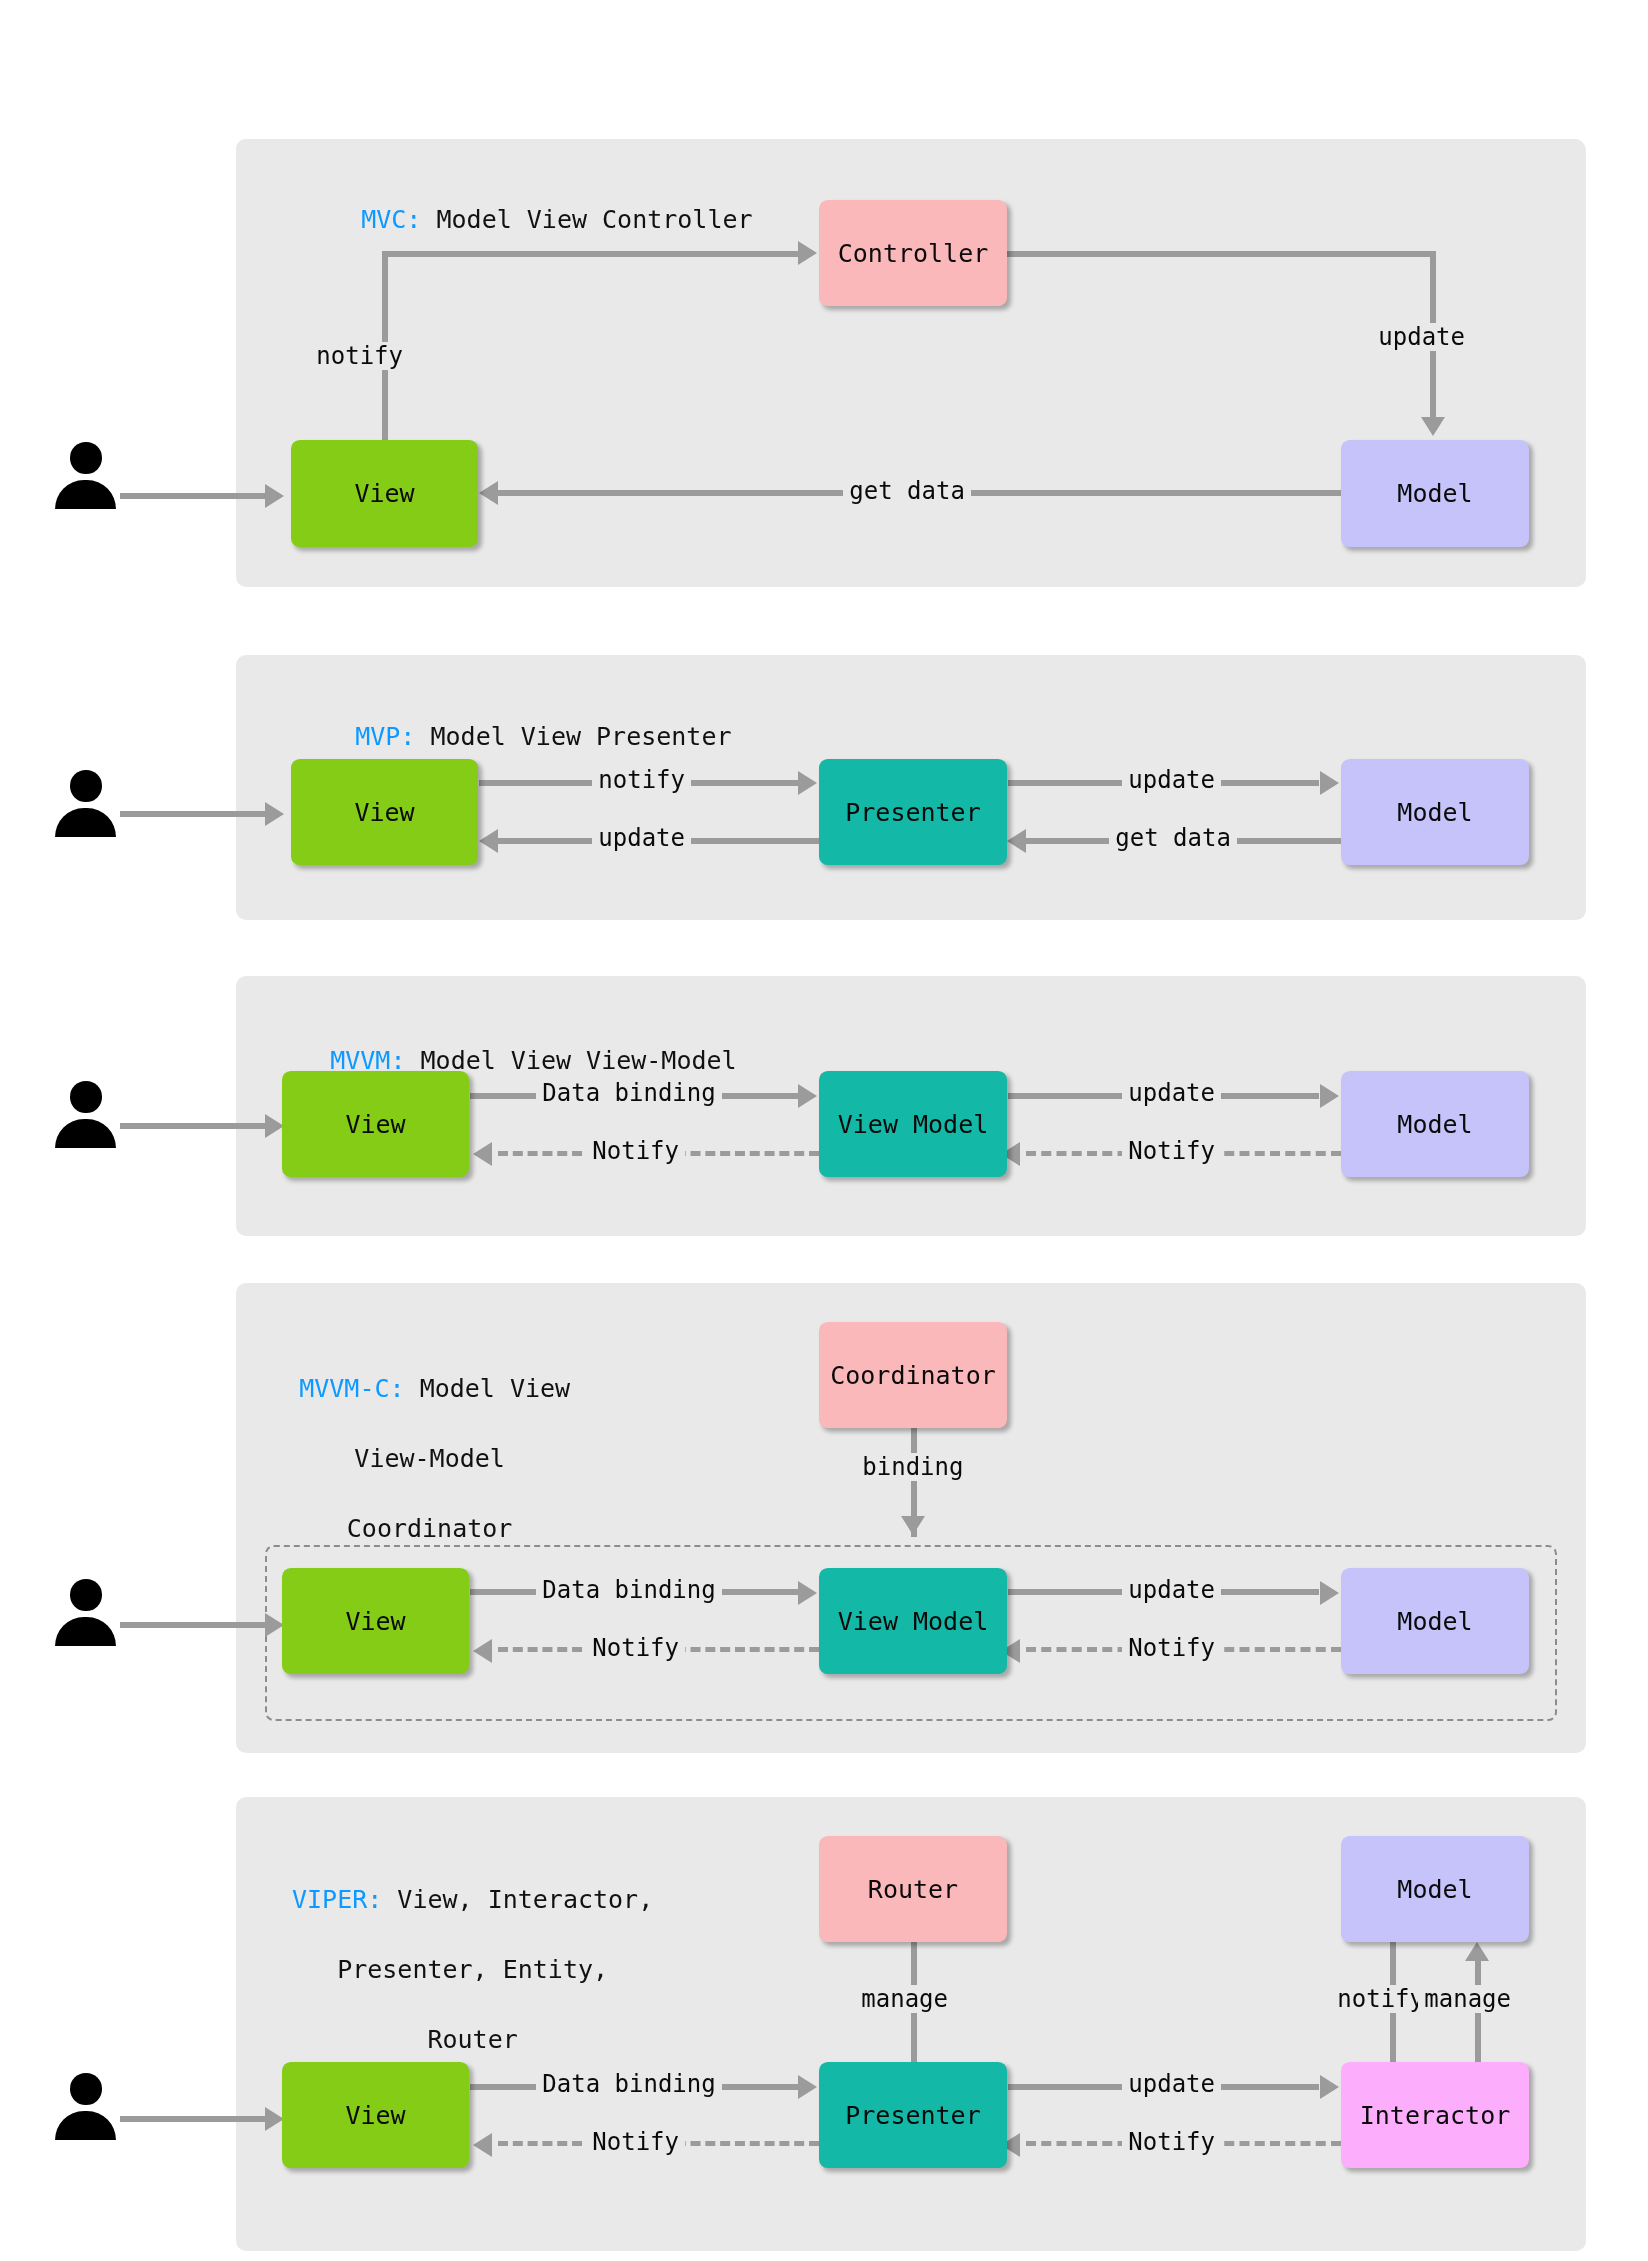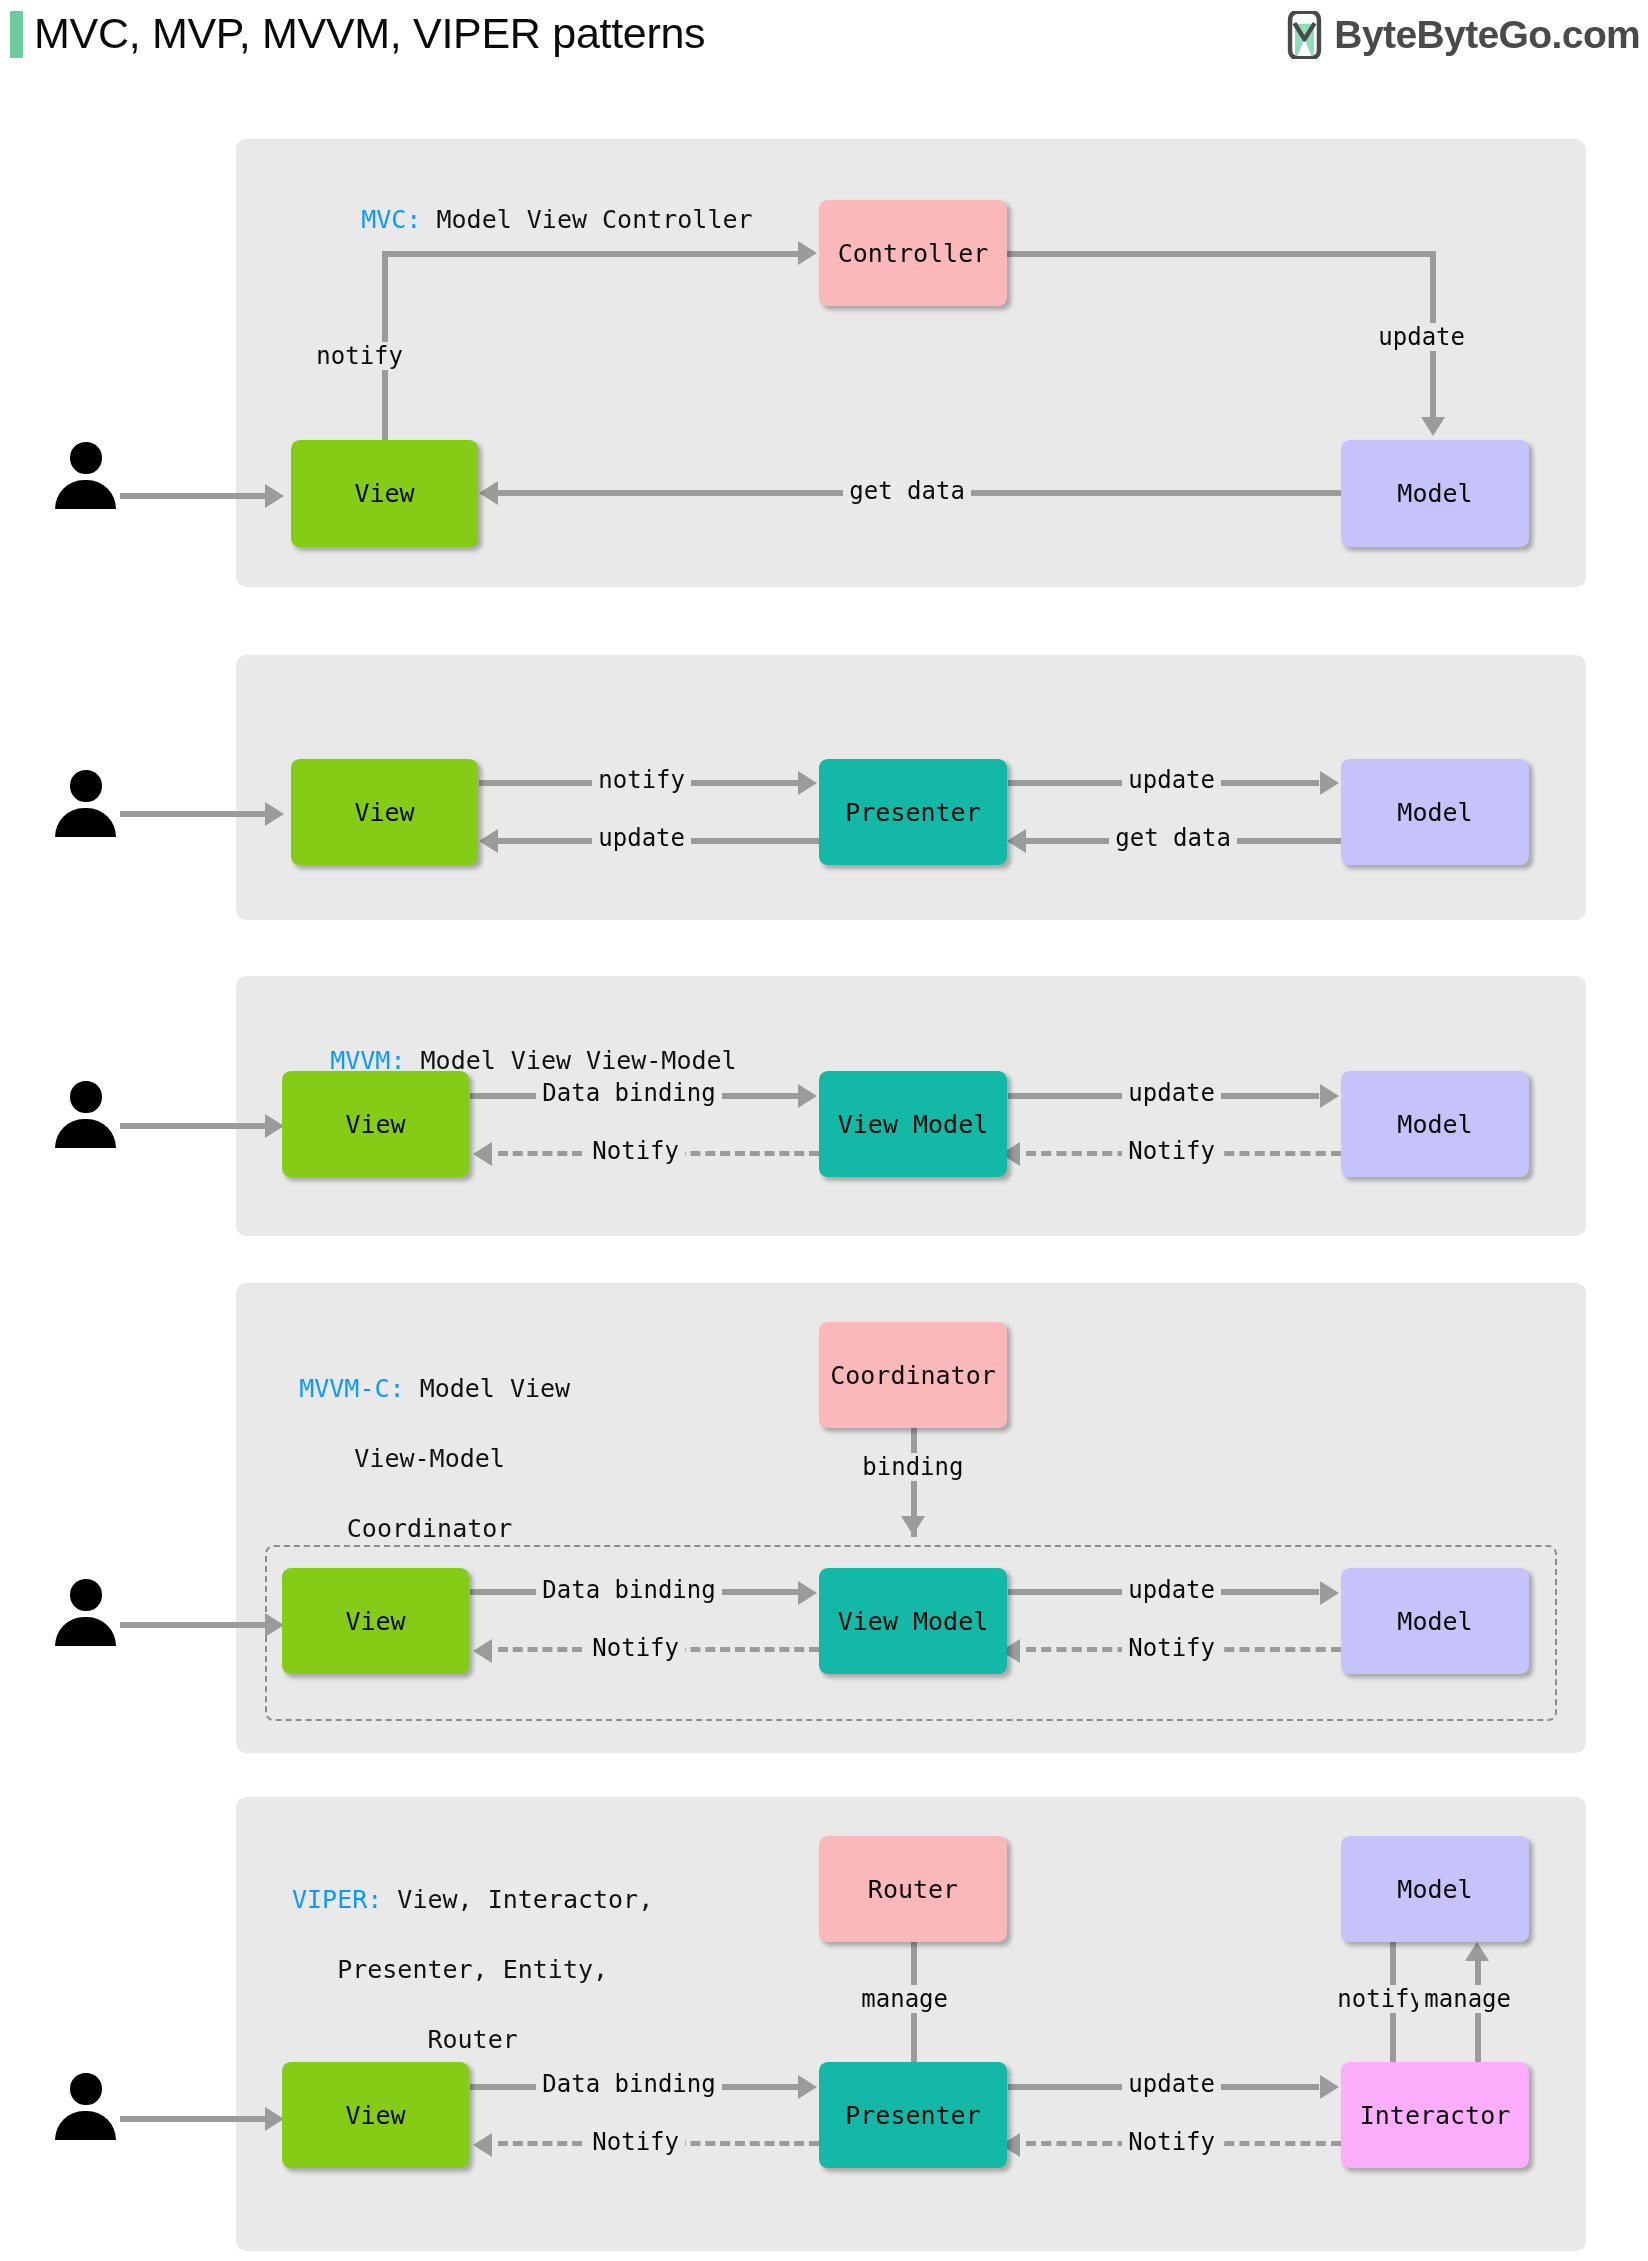--- a/index.html
+++ b/index.html
@@ -95,33 +95,20 @@
   .dashbox {
     position: absolute; border: 2.5px dashed #8c8c8c; border-radius: 8.8px;
     z-index: 1;
   }
 </style>
 </head>
 <body>
 
 <div id="root">
 
-  <div class="hdr">
-    <div class="hdr-accent"></div>
-    <div class="hdr-title">MVC, MVP, MVVM, VIPER patterns</div>
-    <div class="hdr-logo">
-      <svg class="hdr-logo-mark" viewBox="0 0 62 76">
-        <path d="M8 14 C8 5 14 1 22 1 L40 1 C48 1 54 5 54 14 L54 62 C54 71 48 75 40 75 L22 75 C14 75 8 71 8 62 Z" fill="none" stroke="#4a4a4a" stroke-width="7"></path>
-        <path d="M16 20 L16 68 C16 70 19 71 21 69 L31 44 L41 69 C43 71 46 70 46 68 L46 20 Z" fill="#8EDDBC"></path>
-        <path d="M16 13 L46 13 L46 19 L16 19 Z" fill="#ffffff"></path>
-        <path d="M15 19 L31 45 L47 19" fill="none" stroke="#4a4a4a" stroke-width="7" stroke-linejoin="round"></path>
-      </svg>
-      <div class="hdr-logo-text">ByteByteGo.com</div>
-    </div>
-  </div>
 
   <div class="panel" style="left:236px; top:139px; width:1349px; height:126px;"></div>
   <div class="panel" style="left:236px; top:139px; width:1349px; height:126px;"></div>
 
   <div class="panel" style="left:236px; top:140px; width:1350px; height:447px;"></div>
 
   <div class="panel-title" style="left:301px; top:167px;">
     <span class="key">MVC:</span><span> Model View Controller</span>
   </div>
 
@@ -152,20 +139,23 @@
   <div class="ln v" style="left:1430px; top:251px; height:166px;"></div>
   <div class="ah d" style="left:1421px; top:417px;"></div>
   <div class="lbl" style="left:1372px; top:323px;">update</div>
 
   <div class="ln h" style="left:498px; top:490px; width:843px;"></div>
   <div class="ah l" style="left:479px; top:481px;"></div>
   <div class="lbl" style="left:843px; top:477px;">get data</div>
 
   <div class="panel" style="left:236px; top:655px; width:1350px; height:265px;"></div>
 
+  <div class="panel-title" style="left:295px; top:684px;">
+    <span class="key">MVP:</span><span> Model View Presenter</span>
+  </div>
 
   <div class="actor" style="left:55px; top:770px;">
     <div class="head"></div>
     <div class="body"></div>
   </div>
   <div class="ln h" style="left:120px; top:811px; width:145px;"></div>
   <div class="ah r" style="left:265px; top:802px;"></div>
 
   <div class="node n-view" style="left:291px; top:759px; width:187px; height:106px;">
     <span>View</span>

